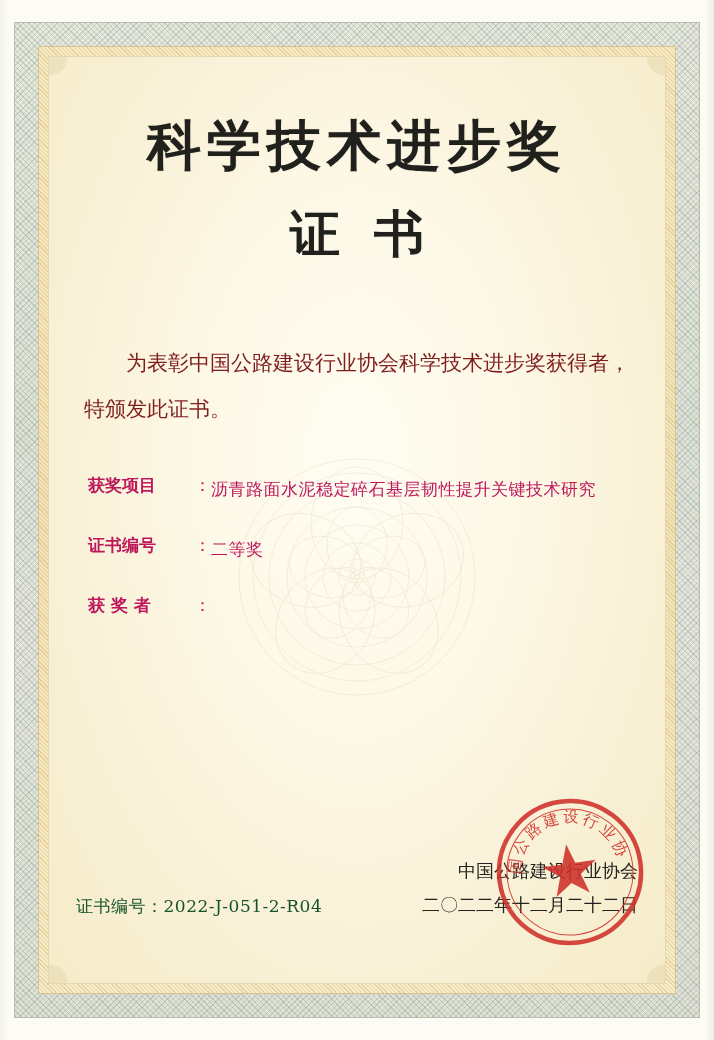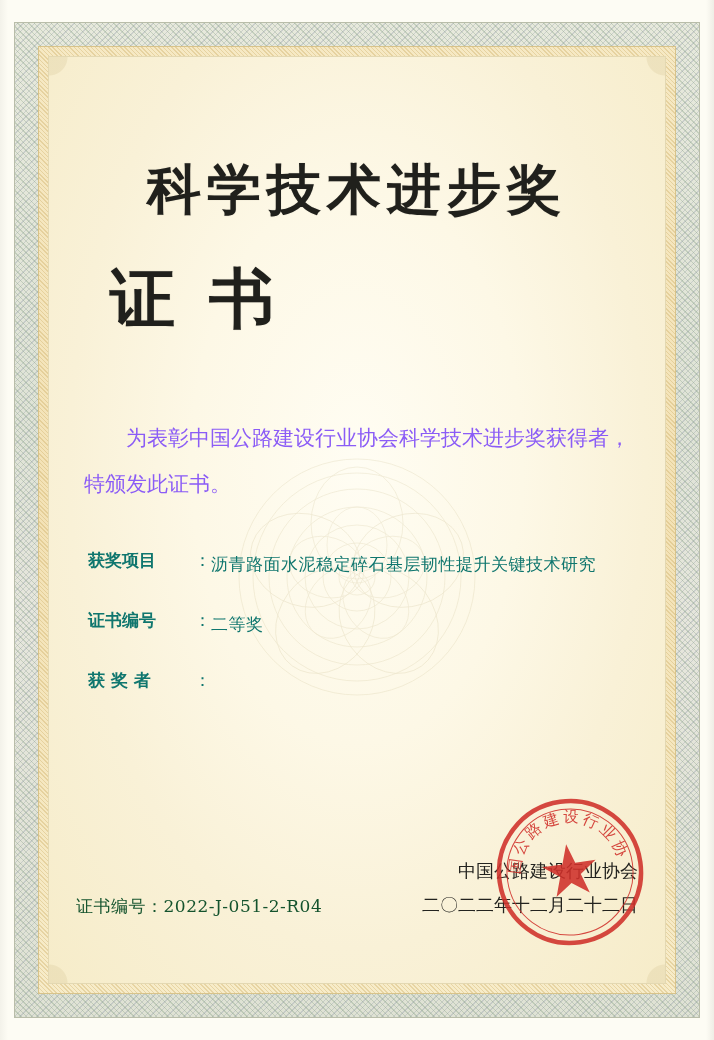--- a/index.html
+++ b/index.html
@@ -85,62 +85,62 @@
   }
 
   .content {
     position: absolute;
     left: 48px; top: 56px; right: 48px; bottom: 56px;
     padding: 0 28px;
     box-sizing: border-box;
   }
 
   .title-line1 {
-    margin-top: 98px;
+    margin-top: 54px;
     text-align: center;
     font-size: 54px;
     letter-spacing: 6px;
     color: #20201c;
     font-family: "DejaVu Serif", serif;
     font-weight: 700;
     text-shadow: 0 0 1px rgba(0,0,0,0.25);
   }
   .title-line2 {
-    margin-top: 28px;
-    text-align: left;
-    font-size: 65px;
+    margin-top: 18px;
+    text-align: center;
+    font-size: 50px;
     letter-spacing: 34px;
     text-indent: 34px;
     color: #20201c;
     font-family: "DejaVu Serif", serif;
     font-weight: 700;
     text-shadow: 0 0 1px rgba(0,0,0,0.25);
   }
 
   .body-text {
     margin-top: 72px;
     font-size: 21px;
     line-height: 46px;
-    color: #8b5cf6;
+    color: #7f1d1d;
     text-align: justify;
     text-indent: 42px;
     font-family: "DejaVu Serif", serif;
     padding: 0 8px;
   }
 
   .fields {
     margin-top: 42px;
     padding: 0 12px;
   }
   .field-row {
     display: flex;
     align-items: flex-start;
     margin-bottom: 30px;
     font-size: 17px;
-    color: #0f766e;
+    color: #be185d;
     font-family: "DejaVu Serif", serif;
   }
   .field-label {
     flex: 0 0 106px;
     display: flex;
     justify-content: space-between;
     white-space: nowrap;
     font-weight: 600;
   }
   .field-colon {

